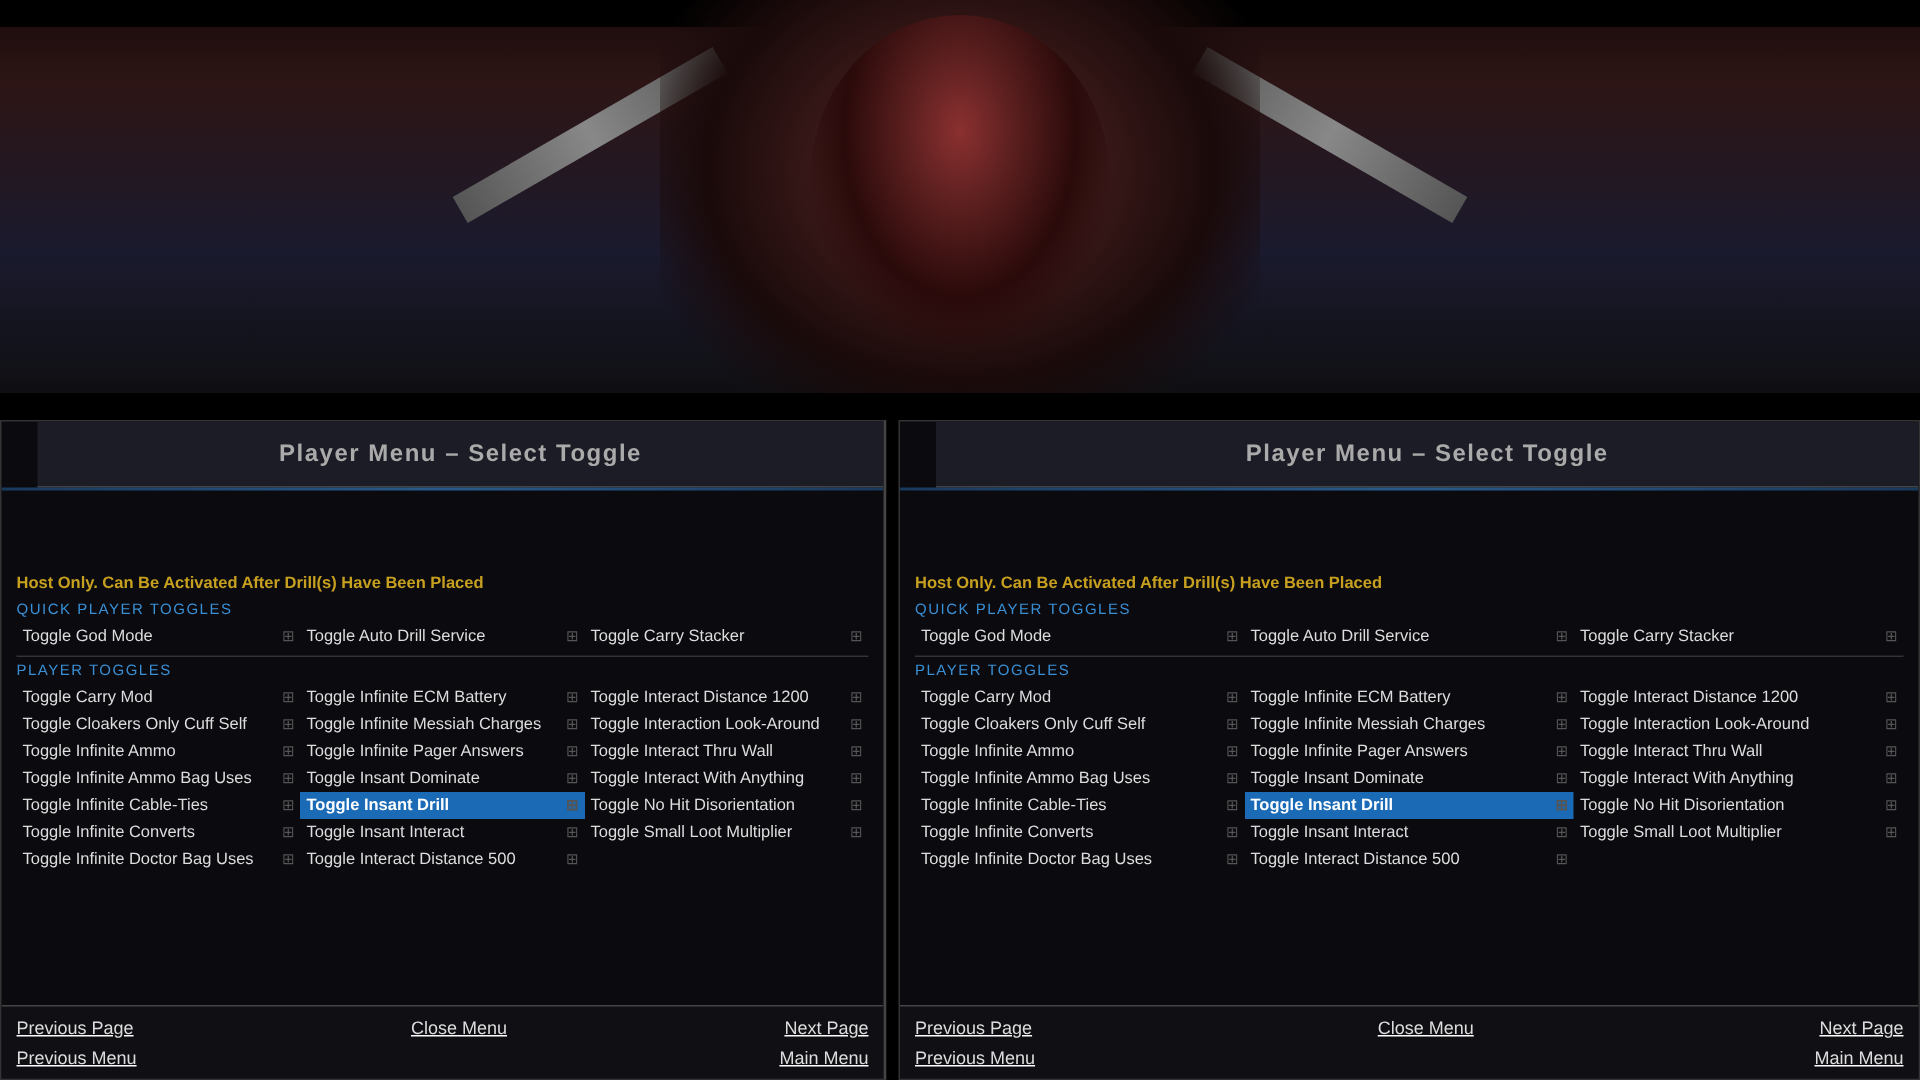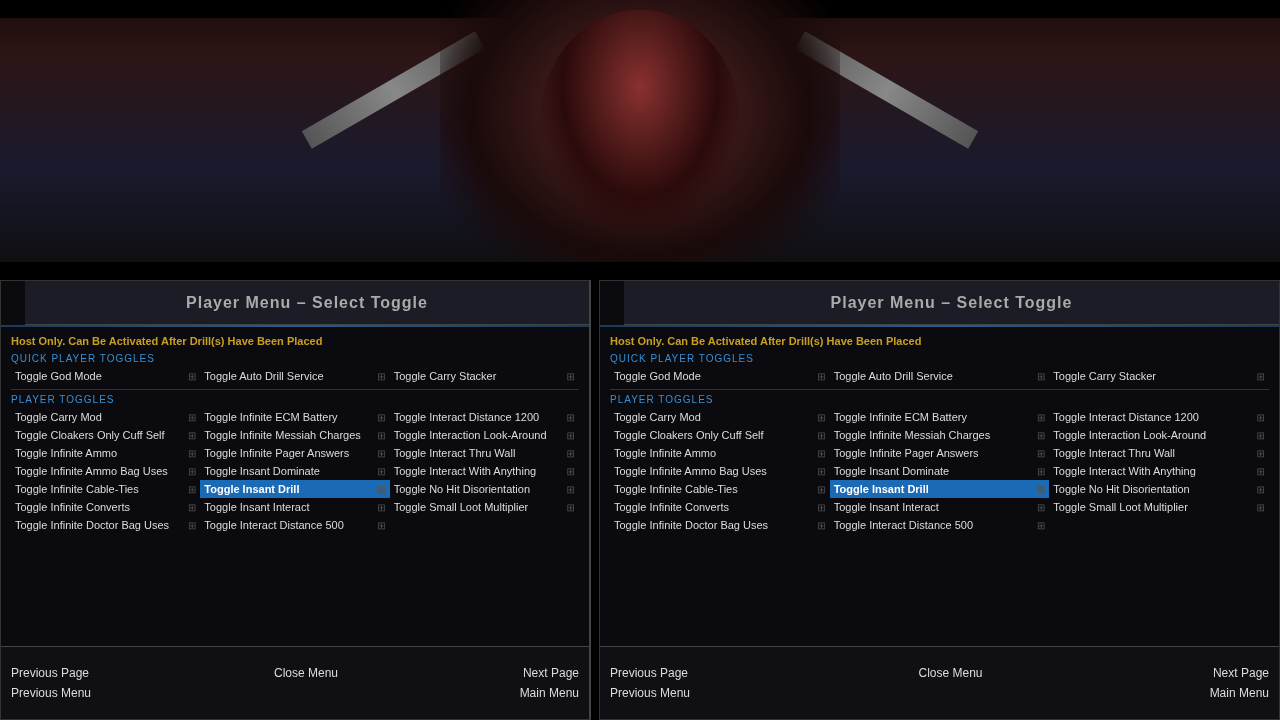--- a/index.html
+++ b/index.html
@@ -123,20 +123,21 @@
       height: 2px;
       background: linear-gradient(90deg, #1a3a5c, #2a5a8c, #1a3a5c);
       margin: 0;
     }
 
     
     .panel-content {
       flex: 1;
       padding: 6px 10px;
       overflow: hidden;
+      margin-top: 48px;
     }
 
     .host-only-text {
       color: #c8a020;
       font-size: 11px;
       font-weight: bold;
       margin-bottom: 4px;
       padding: 2px 0;
     }
 
@@ -185,22 +186,23 @@
 
     .section-divider {
       height: 1px;
       background: #333;
       margin: 4px 0;
     }
 
     
     .panel-footer {
       border-top: 1px solid #444;
-      padding: 16px 10px;
+      padding: 4px 10px;
       background: rgba(15, 15, 20, 0.98);
+      text-decoration: underline;
     }
     .footer-row {
       display: flex;
       justify-content: space-between;
       align-items: center;
       padding: 3px 0;
     }
     .footer-btn {
       color: #ddd;
       font-size: 12px;

